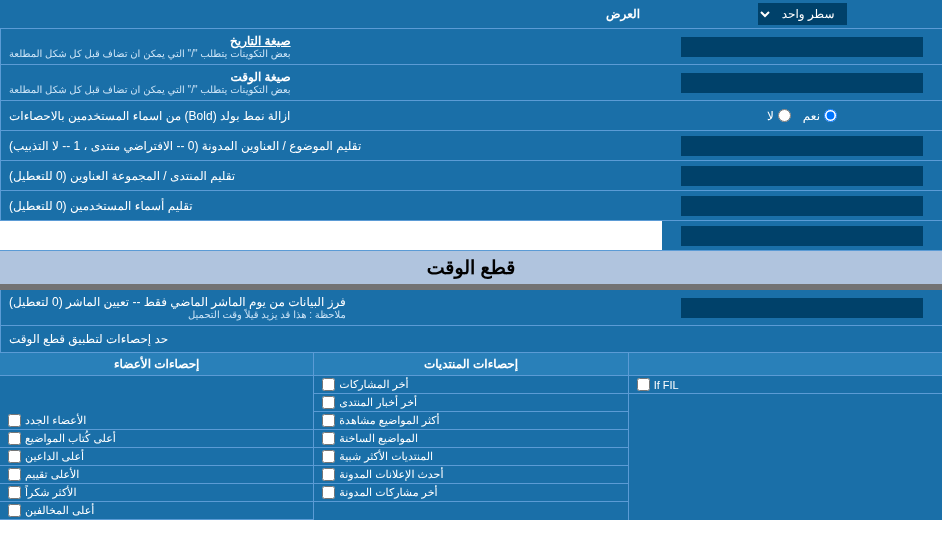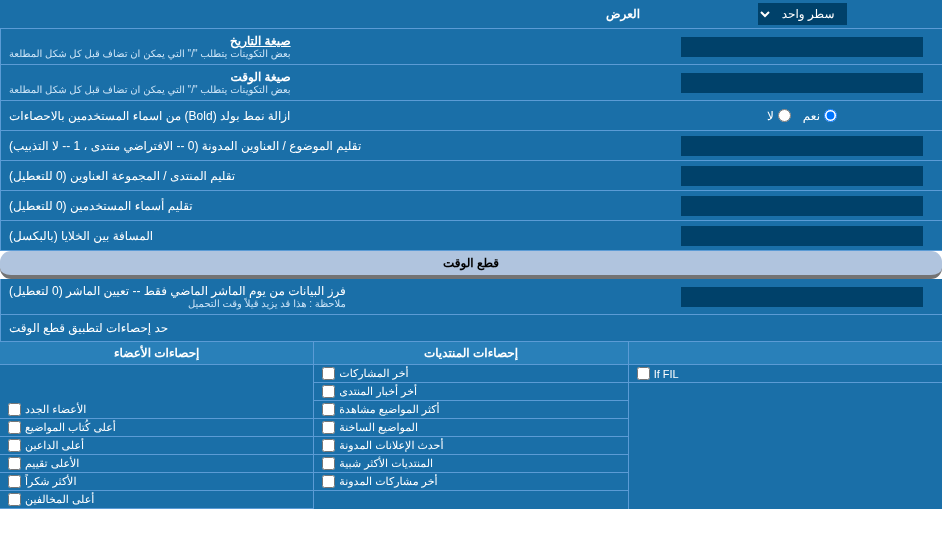--- a/index.html
+++ b/index.html
@@ -79,27 +79,26 @@
       width: 280px;
       display: flex;
       align-items: center;
       justify-content: center;
       padding: 3px 6px;
       background: #1a6fa8;
     }
 
     .section-header {
       background: #b0c4de;
-      border-bottom: 4px solid #737373;
+      border-bottom: 6px solid #737373;
       padding: 5px 8px;
       text-align: center;
       font-weight: bold;
-      font-size: 12px;
+      font-size: 19px;
       color: #000;
-      border-radius: 11px;
     }
 
     .radio-cell {
       display: flex;
       align-items: center;
       justify-content: center;
       gap: 12px;
       padding: 4px 8px;
     }
 
@@ -234,21 +233,20 @@
   <div class="input-cell">
     <input type="text" style="">
   </div>
   <div class="label-cell">تقليم أسماء المستخدمين (0 للتعطيل)</div>
 </div>
 
 <div class="row">
   <div class="input-cell">
     <input type="text" style="">
   </div>
-  <div class="label-cell">المسافة بين الخلايا (بالبكسل)</div>
 </div>
 
 <div class="section-header">قطع الوقت</div>
 
 <div class="row">
   <div class="input-cell">
     <input type="text" style="">
   </div>
   <div class="label-cell">
     <div>
@@ -289,28 +287,28 @@
     </div>
     <div class="cb-item">
       <span>أكثر المواضيع مشاهدة</span>
       <input type="checkbox" style="">
     </div>
     <div class="cb-item">
       <span>المواضيع الساخنة</span>
       <input type="checkbox" style="">
     </div>
     <div class="cb-item">
+      <span>المنتديات الأكثر شبية</span>
+      <input type="checkbox" style="">
+    </div>
+    <div class="cb-item">
       <span>أحدث الإعلانات المدونة</span>
       <input type="checkbox" style="">
     </div>
     <div class="cb-item">
-      <span>المنتديات الأكثر شبية</span>
-      <input type="checkbox" style="">
-    </div>
-    <div class="cb-item">
       <span>أخر مشاركات المدونة</span>
       <input type="checkbox" style="">
     </div>
   </div>
 
   <div class="cb-col" style="flex:1;">
     <div class="cb-item">
       <span>الأعضاء الجدد</span>
       <input type="checkbox" style="">
     </div>

